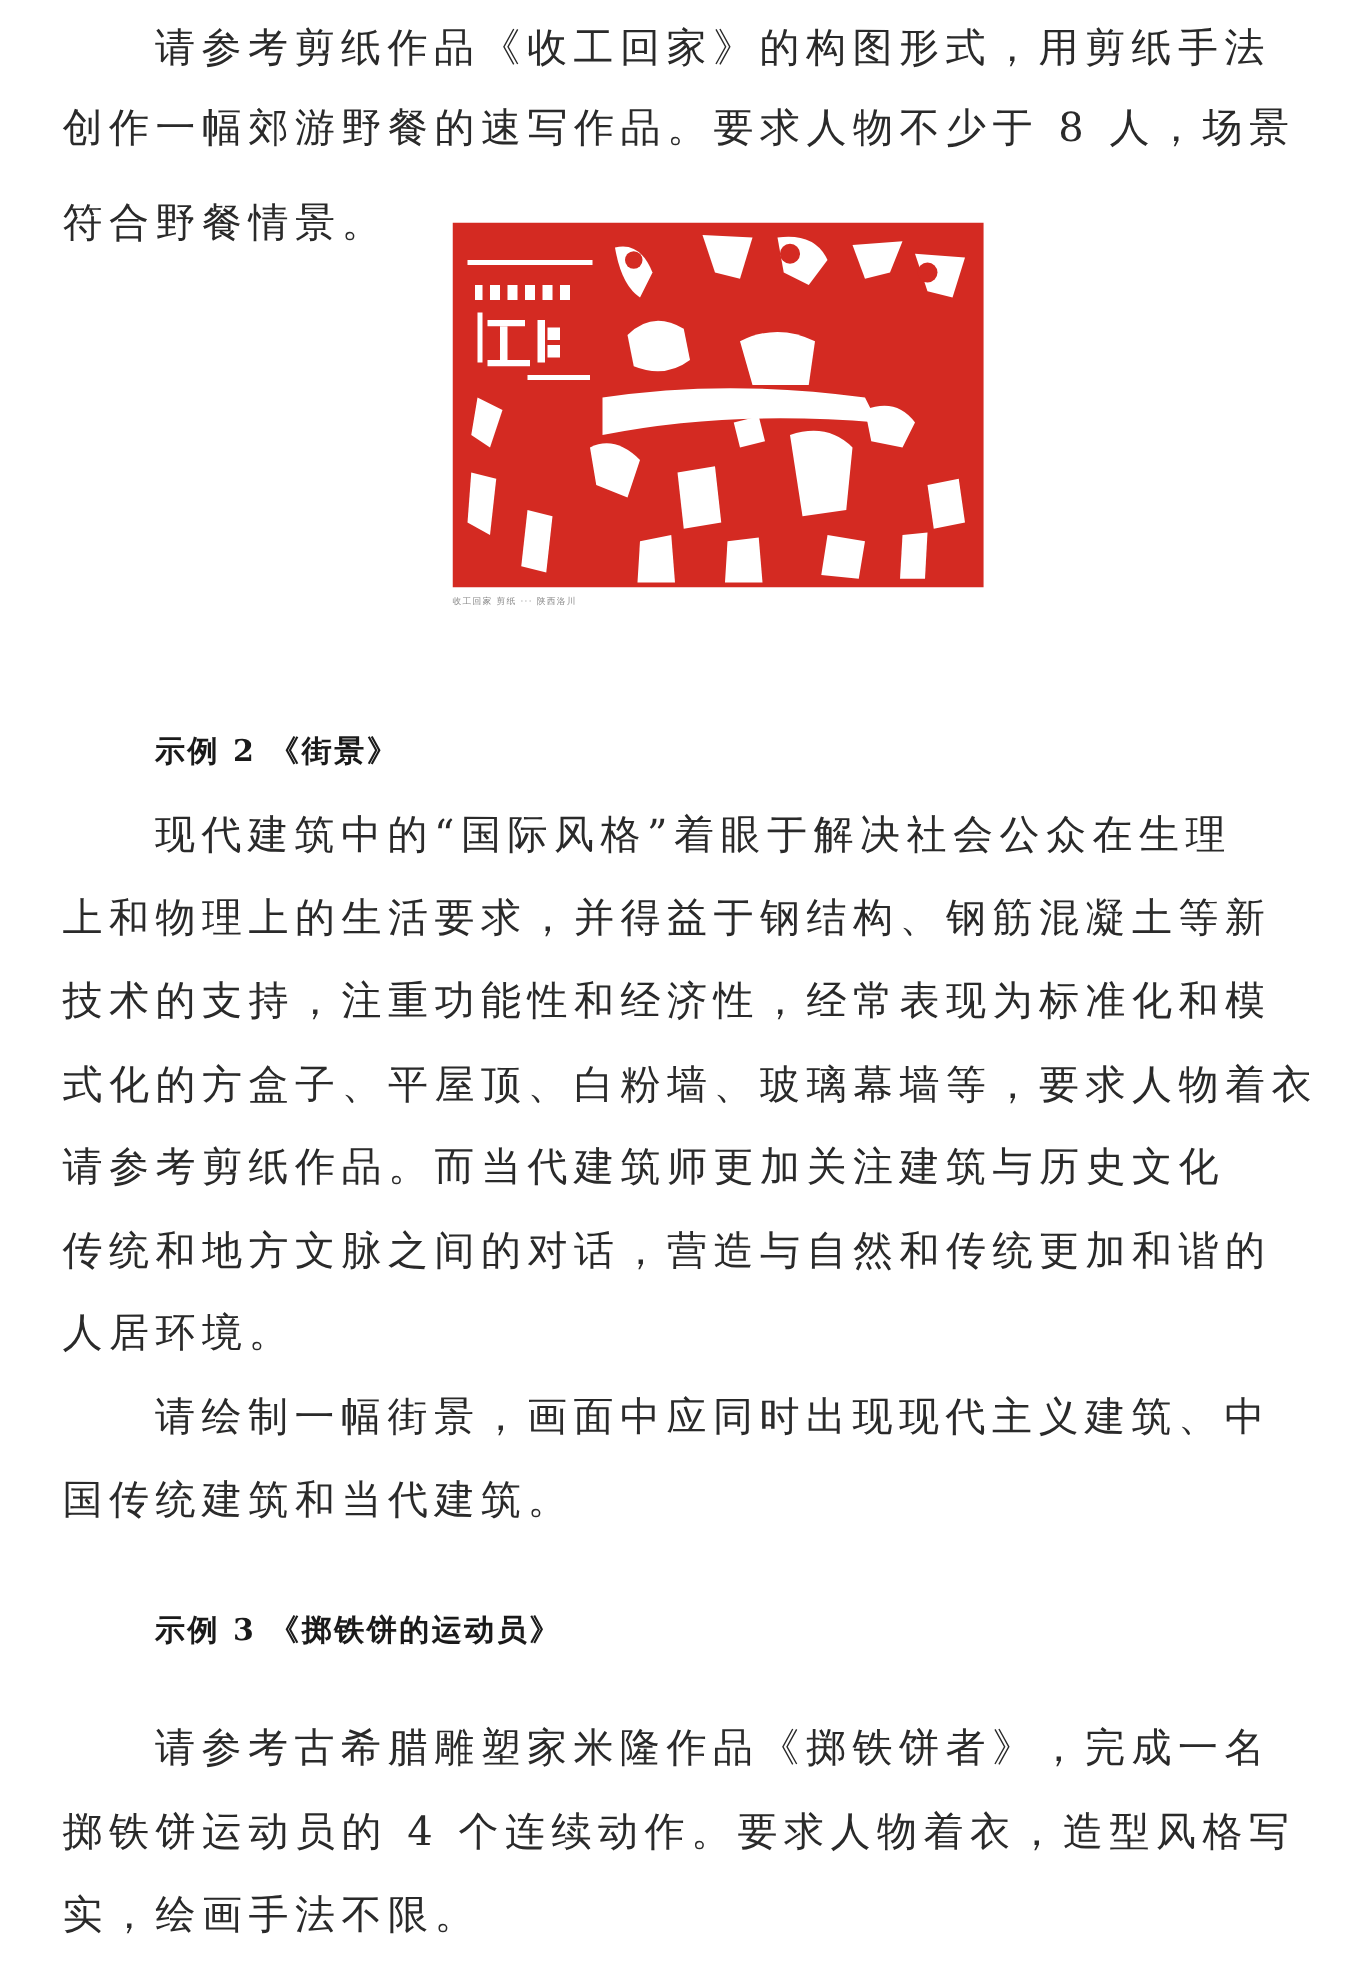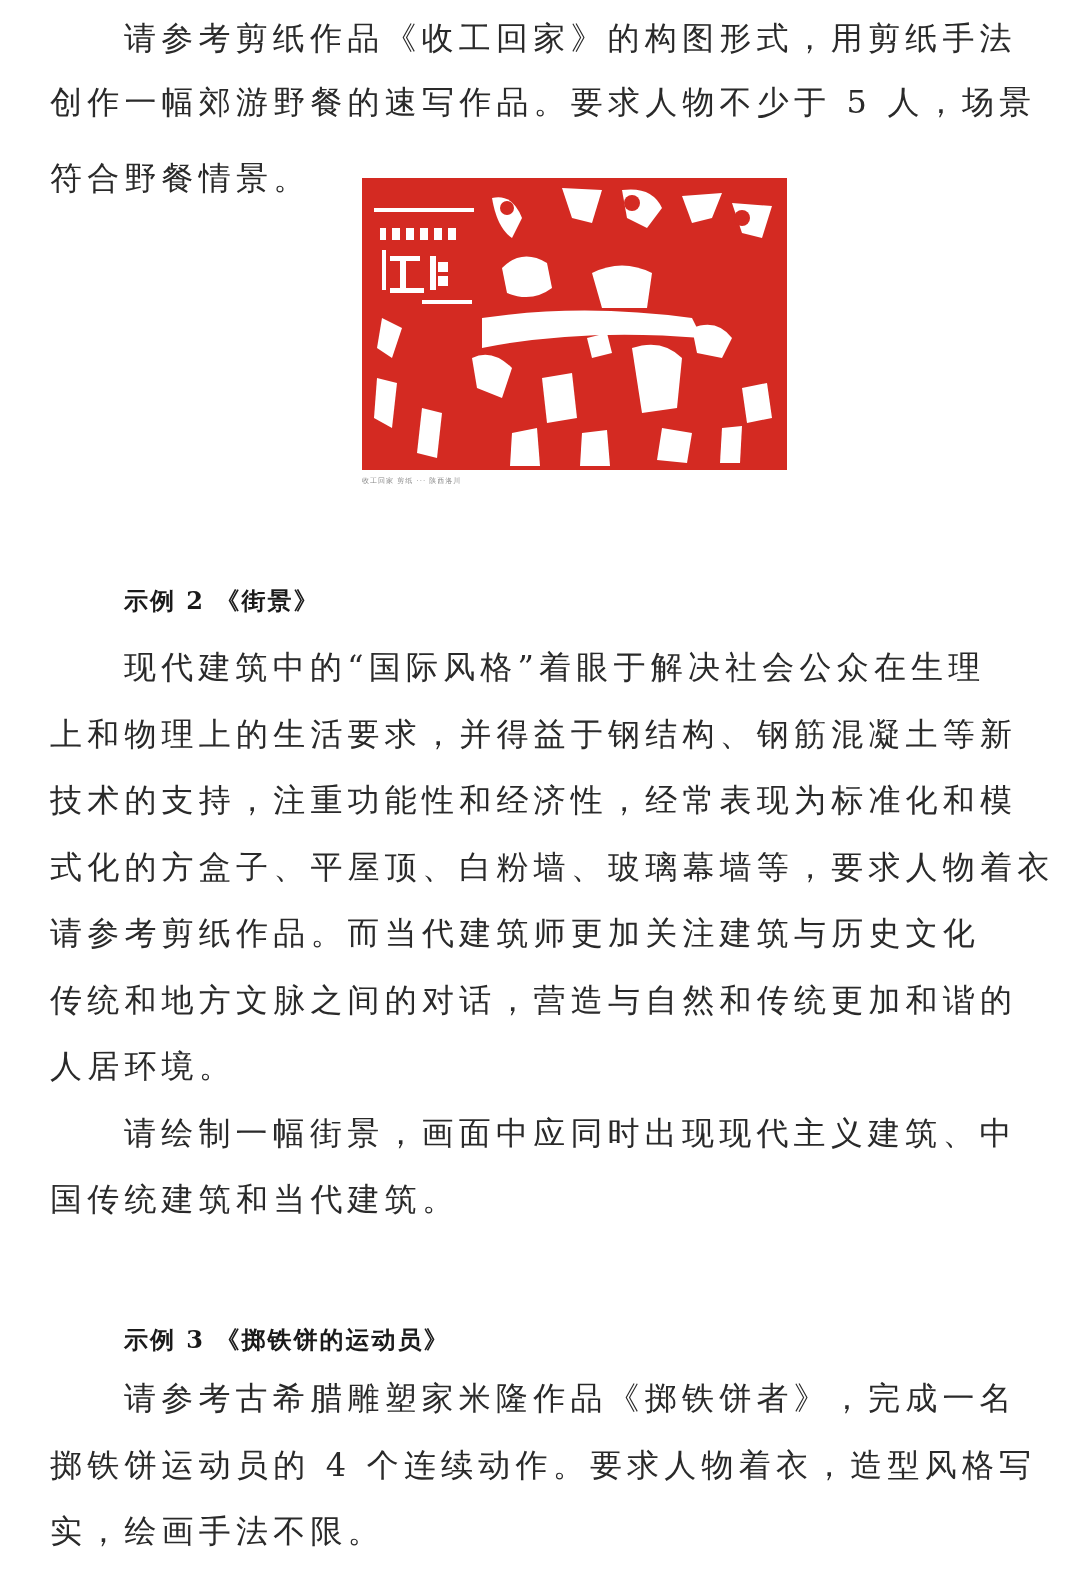--- a/index.html
+++ b/index.html
@@ -23,21 +23,21 @@
     }
     .caption {
       position: absolute; left: 362px; top: 476px; font-size: 7px; color: #8a8a8a;
       font-family: "DejaVu Sans", sans-serif; letter-spacing: 1px; white-space: nowrap;
     }
   </style>
 </head>
 <body>
 
 <div class="line indent" style="top:18px">请参考剪纸作品《收工回家》的构图形式，用剪纸手法</div>
-<div class="line" style="top:82px">创作一幅郊游野餐的速写作品。要求人物不少于 5 人，场景</div>
+<div class="line" style="top:82px">创作一幅郊游野餐的速写作品。要求人物不少于 8 人，场景</div>
 <div class="line" style="top:158px">符合野餐情景。</div>
 
 <svg class="papercut" viewBox="0 0 425 292" xmlns="http://www.w3.org/2000/svg">
   <rect x="0" y="0" width="425" height="292" fill="#d42a22"></rect>
 
   <g fill="#ffffff">
 
     <rect x="12" y="30" width="100" height="4"></rect>
     <rect x="18" y="50" width="6" height="12"></rect>
       <rect x="30" y="50" width="8" height="12"></rect>
@@ -94,16 +94,16 @@
 <div class="line indent" style="top:647px">现代建筑中的“国际风格”着眼于解决社会公众在生理</div>
 <div class="line" style="top:714px">上和物理上的生活要求，并得益于钢结构、钢筋混凝土等新</div>
 <div class="line" style="top:780px">技术的支持，注重功能性和经济性，经常表现为标准化和模</div>
 <div class="line" style="top:847px">式化的方盒子、平屋顶、白粉墙、玻璃幕墙等，要求人物着衣</div>
 <div class="line" style="top:913px">请参考剪纸作品。而当代建筑师更加关注建筑与历史文化</div>
 <div class="line" style="top:980px">传统和地方文脉之间的对话，营造与自然和传统更加和谐的</div>
 <div class="line" style="top:1046px">人居环境。</div>
 <div class="line indent" style="top:1113px">请绘制一幅街景，画面中应同时出现现代主义建筑、中</div>
 <div class="line" style="top:1179px">国传统建筑和当代建筑。</div>
 
-<div class="heading" style="top:1320px">示例 3 《掷铁饼的运动员》</div>
+<div class="heading" style="top:1284px">示例 3 《掷铁饼的运动员》</div>
 <div class="line indent" style="top:1378px">请参考古希腊雕塑家米隆作品《掷铁饼者》，完成一名</div>
 <div class="line" style="top:1445px">掷铁饼运动员的 4 个连续动作。要求人物着衣，造型风格写</div>
 <div class="line" style="top:1511px">实，绘画手法不限。</div>
 
 </body></html>

